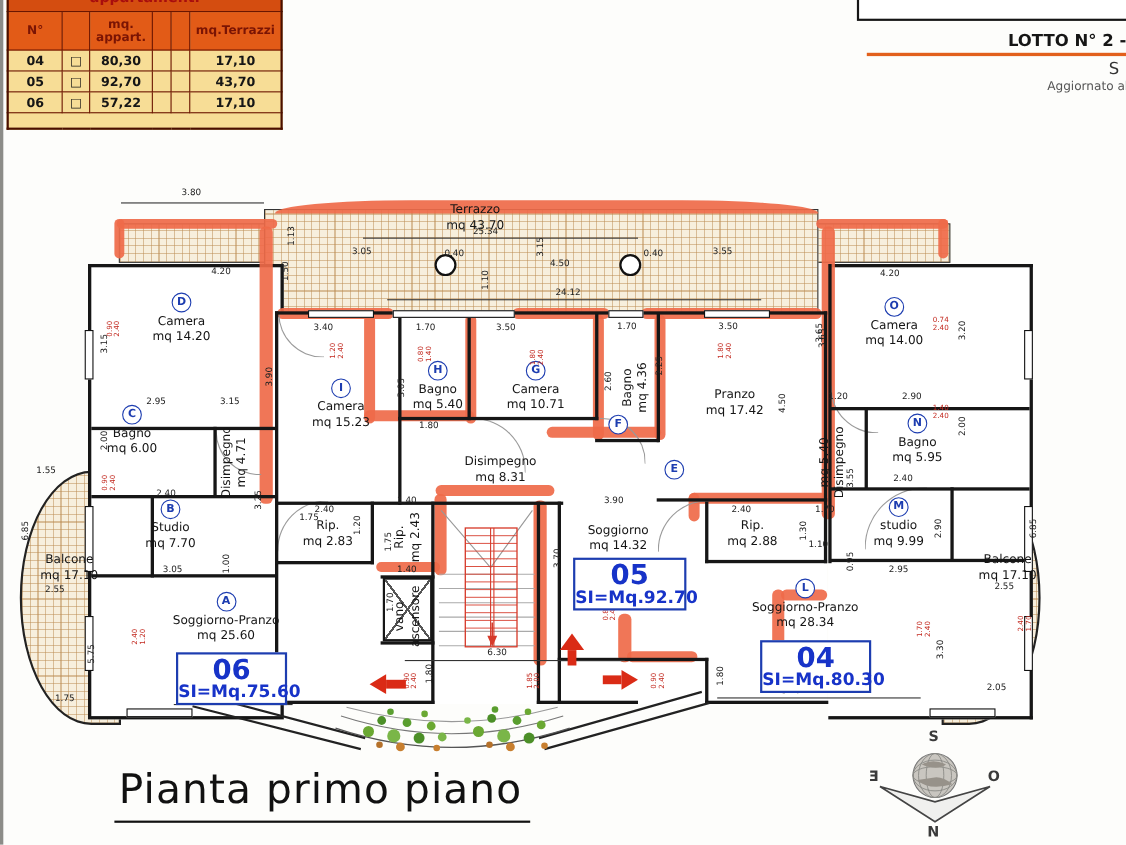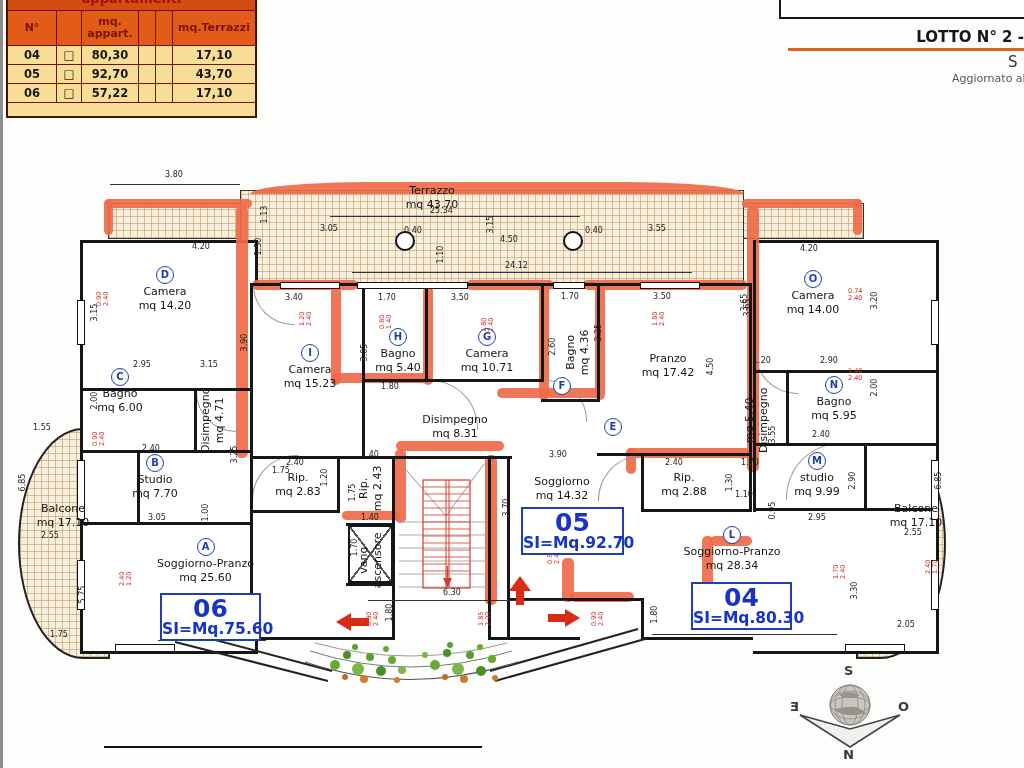--- a/index.html
+++ b/index.html
@@ -305,20 +305,21 @@
   </div>
   <div class="bluebox" style="left:521px;top:507px;width:99px">
     <span class="num">05</span>
     <span class="si">SI=Mq.92.70</span>
   </div>
   <div class="bluebox" style="left:691px;top:582px;width:97px">
     <span class="num">04</span>
     <span class="si">SI=Mq.80.30</span>
   </div>
 
+  <div id="title">Pianta primo piano</div>
   <div id="title-line"></div>
 
   <div id="compass">
     <svg width="128" height="102" viewBox="0 0 128 102" style="left:0;top:0">
       <polygon points="14,52 64,84 114,52 64,66" fill="#f0f0ee" stroke="#444" stroke-width="1.5"></polygon>
       <circle cx="64" cy="42" r="20" fill="#c9c6c0" stroke="#777" stroke-width="1"></circle>
       <ellipse cx="64" cy="42" rx="8" ry="20" fill="none" stroke="#8a8a85" stroke-width="0.8"></ellipse>
       <ellipse cx="64" cy="42" rx="15" ry="20" fill="none" stroke="#8a8a85" stroke-width="0.8"></ellipse>
       <ellipse cx="64" cy="42" rx="20" ry="8" fill="none" stroke="#8a8a85" stroke-width="0.8"></ellipse>
       <ellipse cx="64" cy="42" rx="20" ry="14" fill="none" stroke="#8a8a85" stroke-width="0.8"></ellipse>

